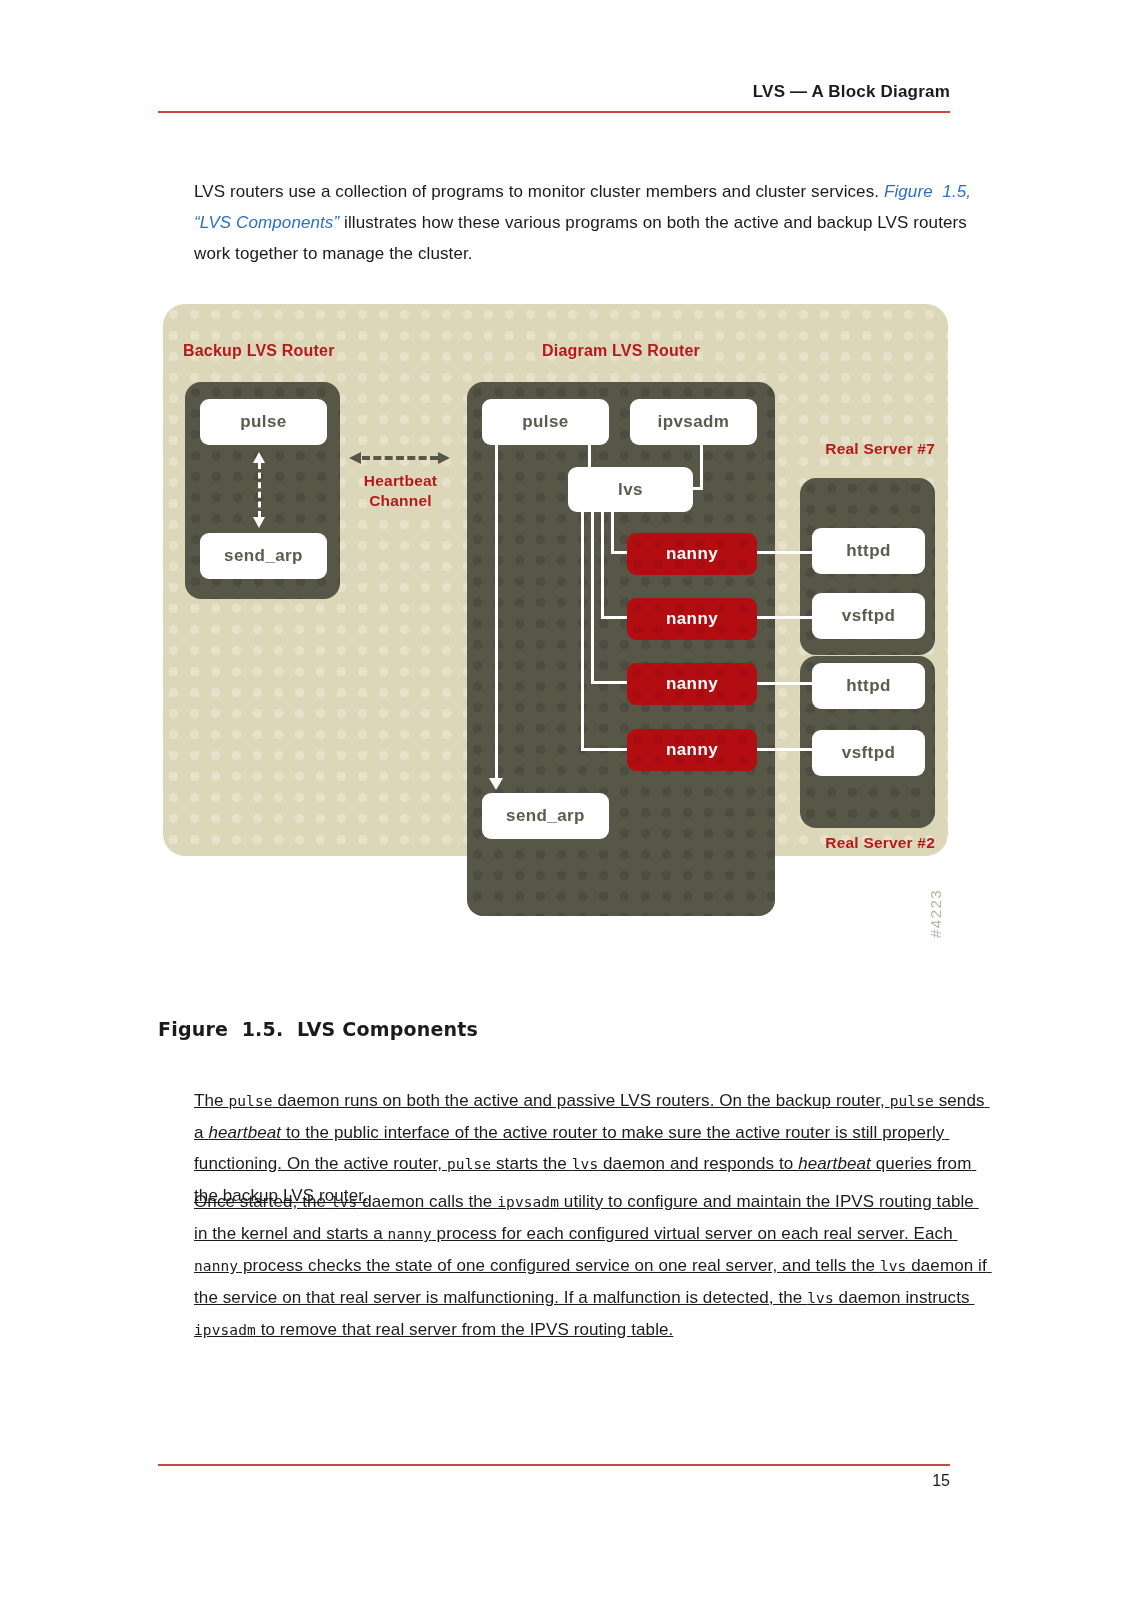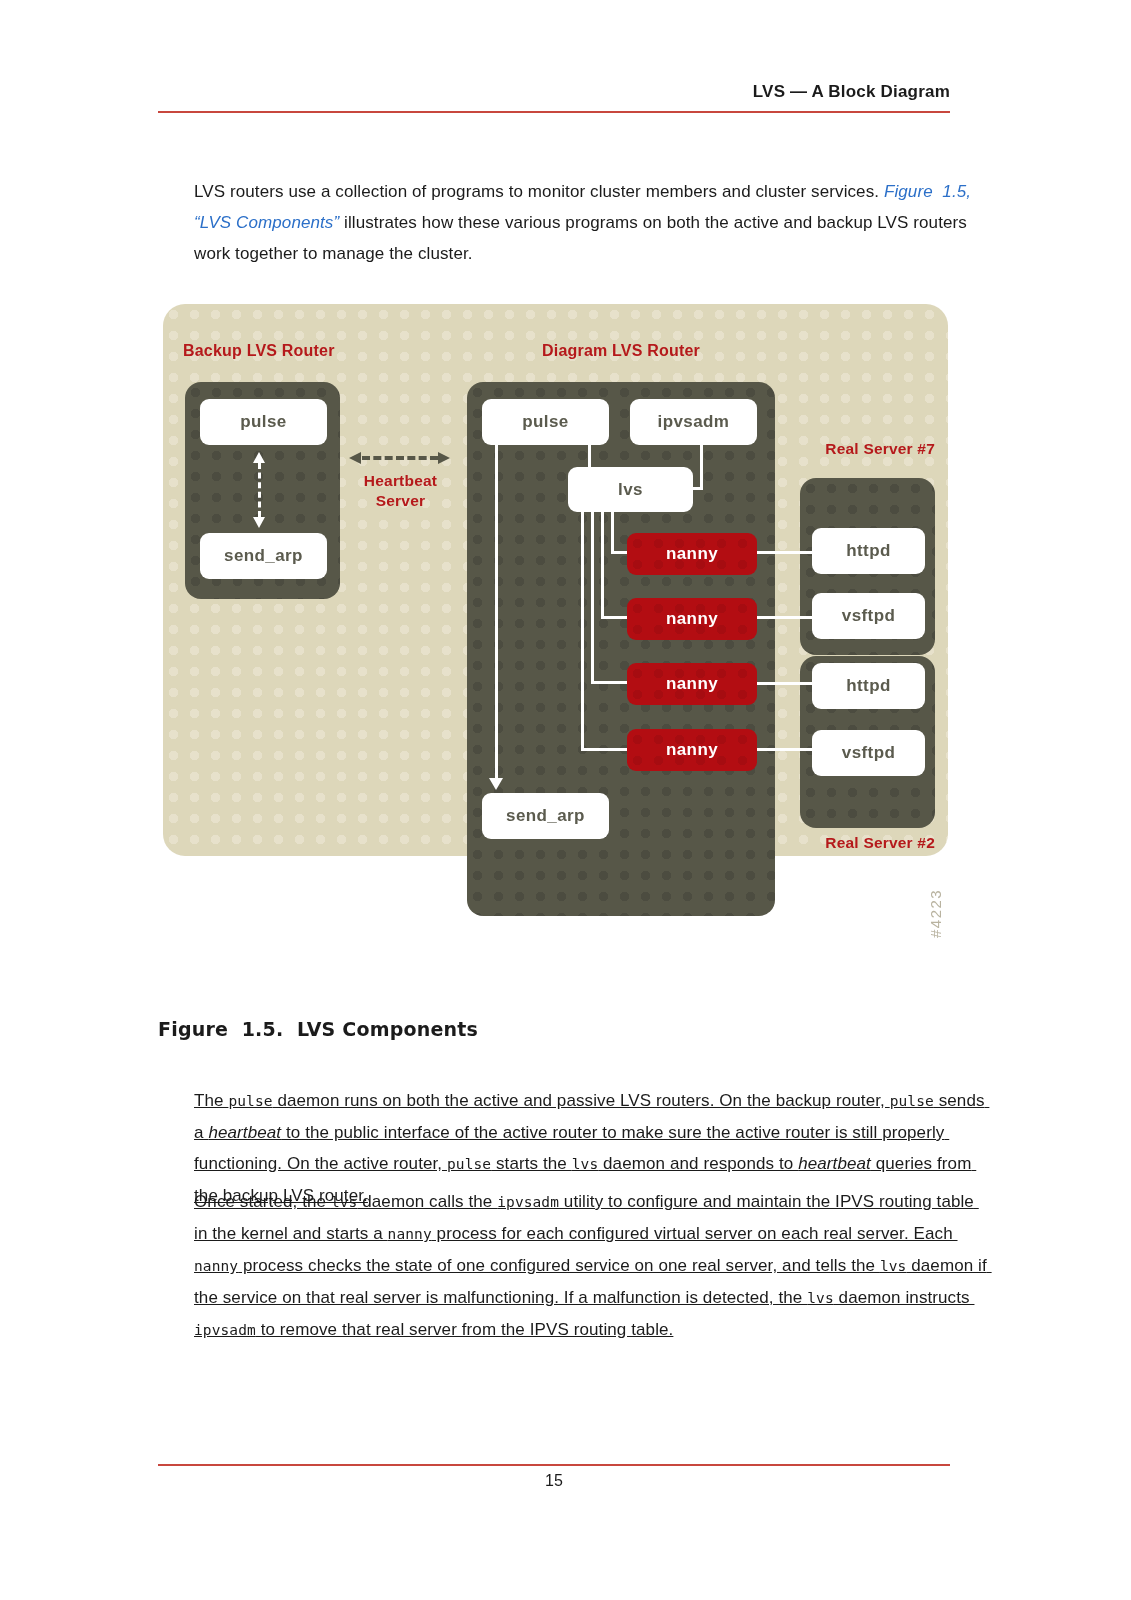--- a/index.html
+++ b/index.html
@@ -11,21 +11,21 @@
   html,body{background:#ffffff;}
   body{font-family:"Liberation Sans",sans-serif;color:var(--body-text);}
   .page{position:relative;width:1131px;height:1600px;background:#fff;overflow:hidden;}
 
   
   .header-title{position:absolute;left:158px;top:82px;width:792px;text-align:right;
     font-size:17px;font-weight:bold;letter-spacing:.2px;}
   .rule{position:absolute;left:158px;width:792px;height:2px;background:var(--rule-red);}
   .rule.top{top:111px;}
   .rule.bottom{top:1464px;}
-  .page-number{position:absolute;left:158px;top:1472px;width:792px;text-align:center;font-size:16px;}
+  .page-number{position:absolute;left:158px;top:1472px;width:792px;text-align:right;font-size:16px;}
 
   
   .para{position:absolute;left:158px;width:794px;font-size:17px;line-height:31px;
     letter-spacing:.1px;white-space:pre-wrap;margin-left:36px;}
   .para .seg-code{font-family:"DejaVu Sans Mono","Liberation Mono",monospace;font-size:14.5px;}
   .para .seg-em{font-style:italic;}
   .para .seg-link{color:var(--link-blue);font-style:italic;cursor:pointer;}
   .intro{top:176px;}
   .p2{top:1085px;text-decoration:underline;}
   .p3{top:1186px;text-decoration:underline;}
@@ -151,21 +151,21 @@
     <div class="dash-h"></div>
     <div class="tri tri-left"></div>
     <div class="tri tri-right"></div>
 
     <div class="dg-label lbl-backup">Backup LVS Router</div>
     <div class="dg-label lbl-active">Diagram LVS Router</div>
     <div class="dg-label lbl-rs1">Real Server #7</div>
     <div class="dg-label lbl-rs2">Real Server #2</div>
     <div class="dg-label lbl-heartbeat">
       <div>Heartbeat</div>
-      <div>Server</div>
+      <div>Channel</div>
     </div>
 
     <div class="white-box bx-pulse-b">pulse</div>
     <div class="white-box bx-sendarp-b">send_arp</div>
 
     <div class="white-box bx-pulse-a">pulse</div>
     <div class="white-box bx-ipvsadm">ipvsadm</div>
     <div class="white-box bx-lvs">lvs</div>
     <div class="nanny-box nanny1">nanny</div>
     <div class="nanny-box nanny2">nanny</div>

